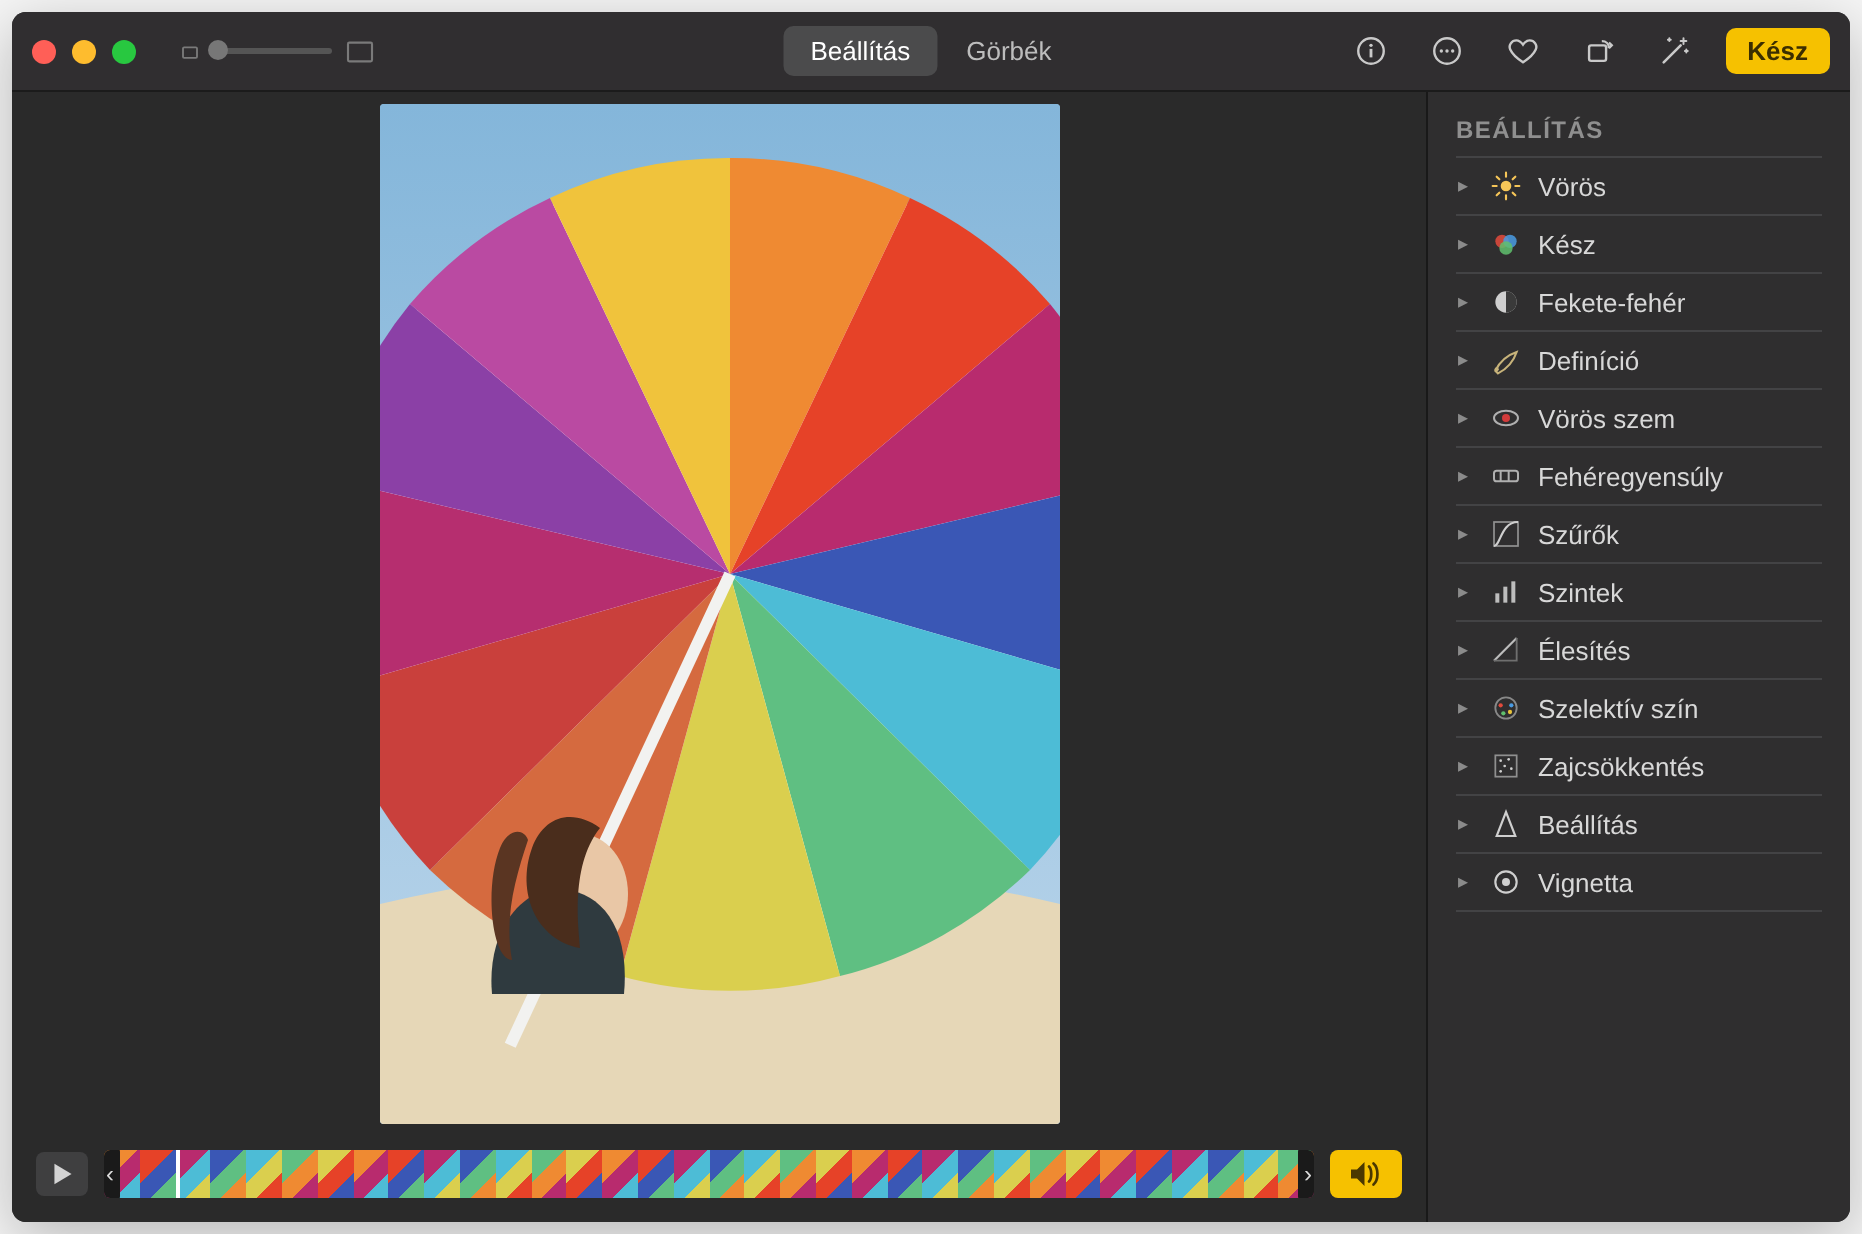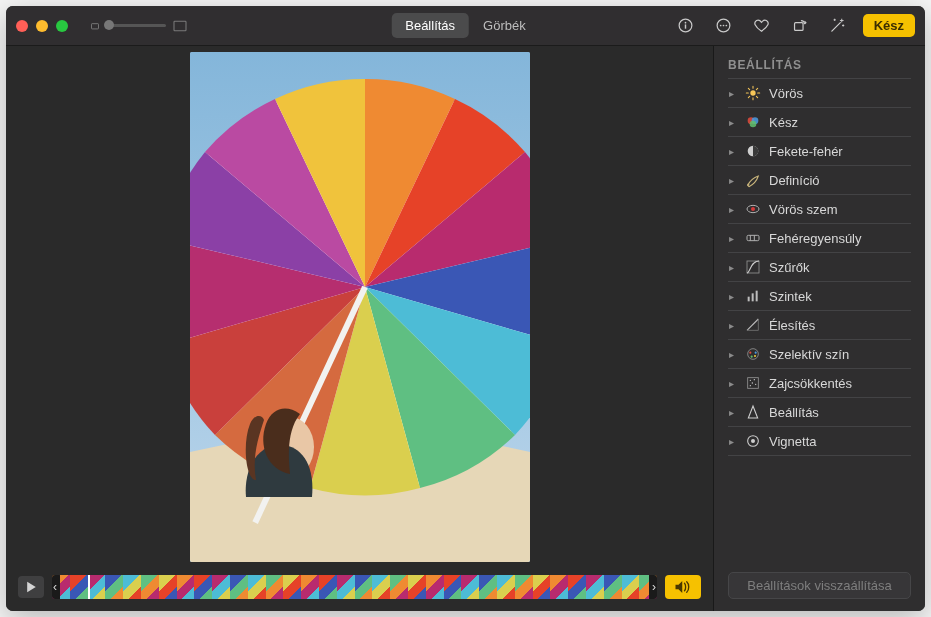--- a/index.html
+++ b/index.html
@@ -442,17 +442,16 @@
             <span class="chev">▸</span>
             <span class="aicon">
               <svg width="16" height="16" viewBox="0 0 24 24">
                 <circle cx="12" cy="12" r="8" fill="none" stroke="#cfcfcf" stroke-width="1.6"></circle>
                 <circle cx="12" cy="12" r="3" fill="#cfcfcf"></circle>
               </svg>
             </span>
             <span class="lbl">Vignetta</span>
           </div>
         </div>
-      <div class="reset">Beállítások visszaállítása</div>
     </div>
 
   </div>
 </div>
 
 </body></html>

